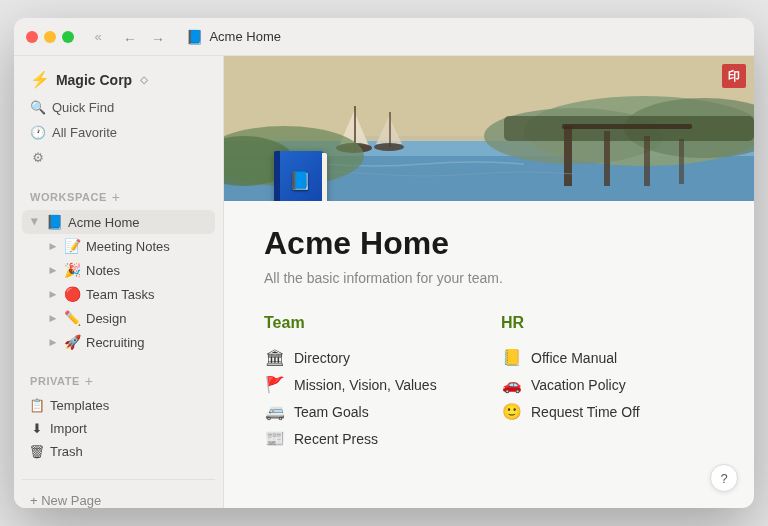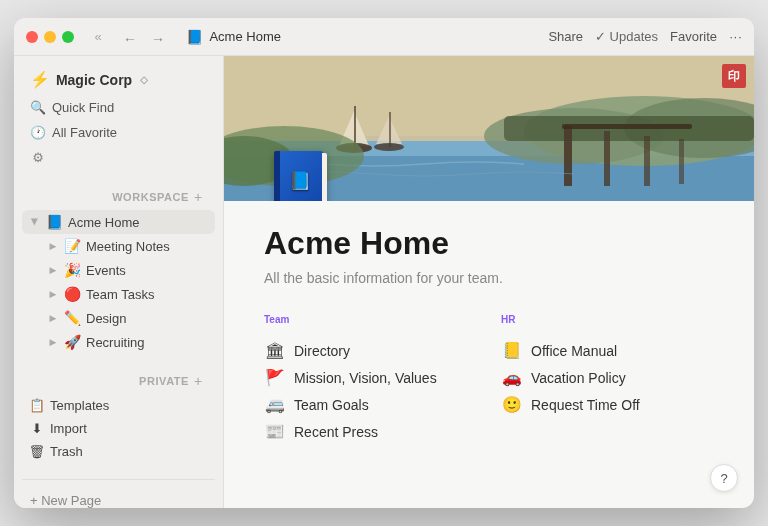--- a/index.html
+++ b/index.html
@@ -160,24 +160,23 @@
       color: #555;
     }
     .sidebar-menu-icon { font-size: 13px; color: #888; width: 16px; text-align: center; }
 
     .sidebar-section {
       padding: 12px 8px 4px;
     }
     .sidebar-section-header {
       display: flex;
       align-items: center;
-      justify-content: flex-end;
+      justify-content: flex-start;
       padding: 2px 8px;
       margin-bottom: 2px;
-      margin-left: 38px;
     }
     .sidebar-section-label {
       font-size: 11px;
       font-weight: 600;
       color: #aaa;
       letter-spacing: 0.05em;
       text-transform: uppercase;
     }
     .sidebar-section-add {
       width: 18px;
@@ -333,23 +332,23 @@
       margin-bottom: 28px;
     }
 
     .content-grid {
       display: grid;
       grid-template-columns: 1fr 1fr;
       gap: 24px;
     }
 
     .content-section-title {
-      font-size: 10px;
+      font-size: 16px;
       font-weight: 600;
-      color: #8b5cf6;
+      color: #4d7c0f;
       margin-bottom: 12px;
     }
 
     .content-link {
       display: flex;
       align-items: center;
       gap: 8px;
       padding: 4px 0;
       cursor: pointer;
       font-size: 14px;
@@ -405,26 +404,20 @@
       <span>«</span>
     </button>
     <div class="titlebar-nav">
       <button class="nav-btn">←</button>
       <button class="nav-btn">→</button>
     </div>
     <div class="breadcrumb">
       <span class="breadcrumb-icon">📘</span>
       <span class="breadcrumb-title">Acme Home</span>
     </div>
-    <div class="titlebar-actions">
-      <span class="titlebar-action">Share</span>
-      <span class="titlebar-action updates-check">✓ Updates</span>
-      <span class="titlebar-action">Favorite</span>
-      <span class="titlebar-action">···</span>
-    </div>
   </div>
 
   <div class="main">
 
     <div class="sidebar">
       <div class="sidebar-top">
         <div class="workspace-name">
           <span class="workspace-icon">⚡</span>
           <span>Magic Corp</span>
           <span style="font-size:10px;color:#aaa;margin-left:2px;">◇</span>
@@ -455,21 +448,21 @@
           <span class="sidebar-item-label">Acme Home</span>
         </div>
         <div class="sidebar-item" style="padding-left:24px;">
           <span class="sidebar-item-arrow">▶</span>
           <span class="sidebar-item-emoji">📝</span>
           <span class="sidebar-item-label">Meeting Notes</span>
         </div>
         <div class="sidebar-item" style="padding-left:24px;">
           <span class="sidebar-item-arrow">▶</span>
           <span class="sidebar-item-emoji">🎉</span>
-          <span class="sidebar-item-label">Events</span>
+          <span class="sidebar-item-label">Notes</span>
         </div>
         <div class="sidebar-item" style="padding-left:24px;">
           <span class="sidebar-item-arrow">▶</span>
           <span class="sidebar-item-emoji">🔴</span>
           <span class="sidebar-item-label">Team Tasks</span>
         </div>
         <div class="sidebar-item" style="padding-left:24px;">
           <span class="sidebar-item-arrow">▶</span>
           <span class="sidebar-item-emoji">✏️</span>
           <span class="sidebar-item-label">Design</span>

